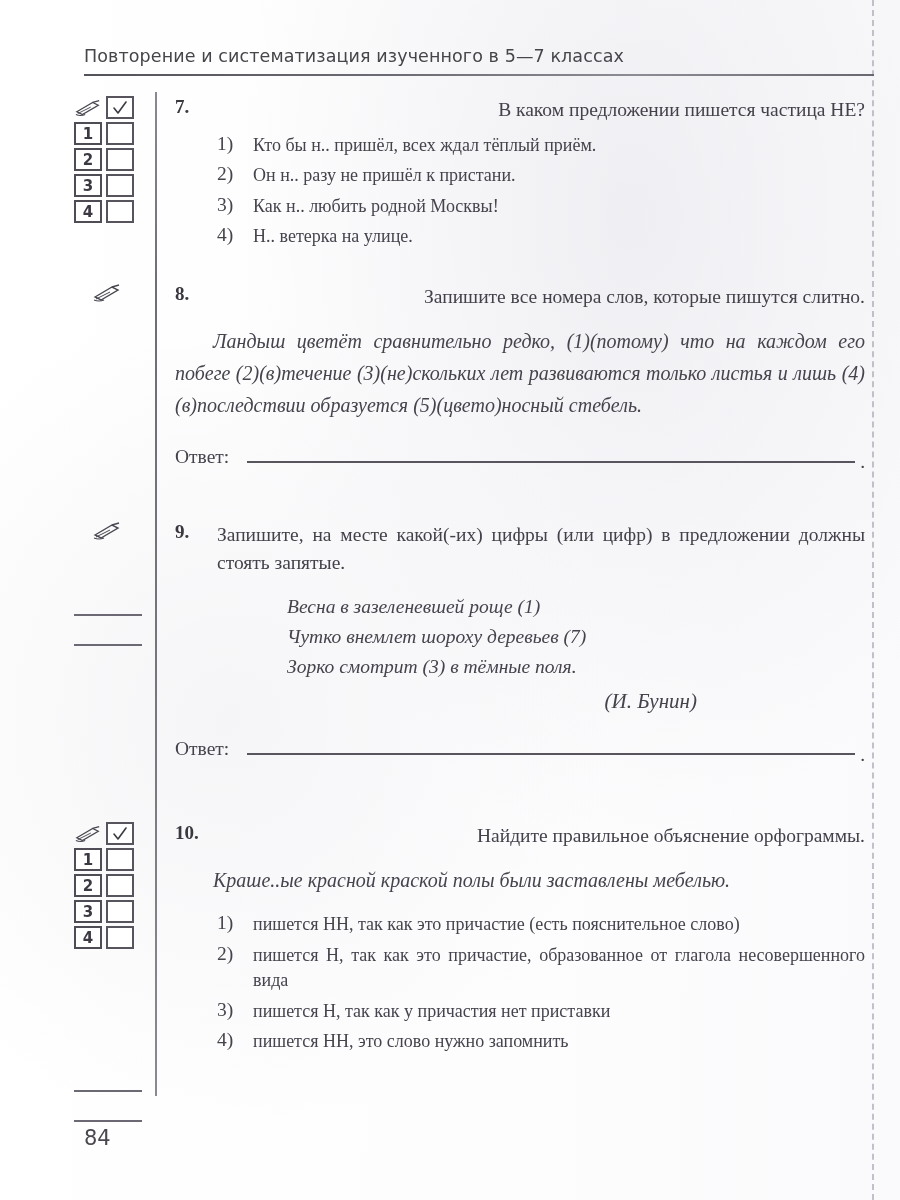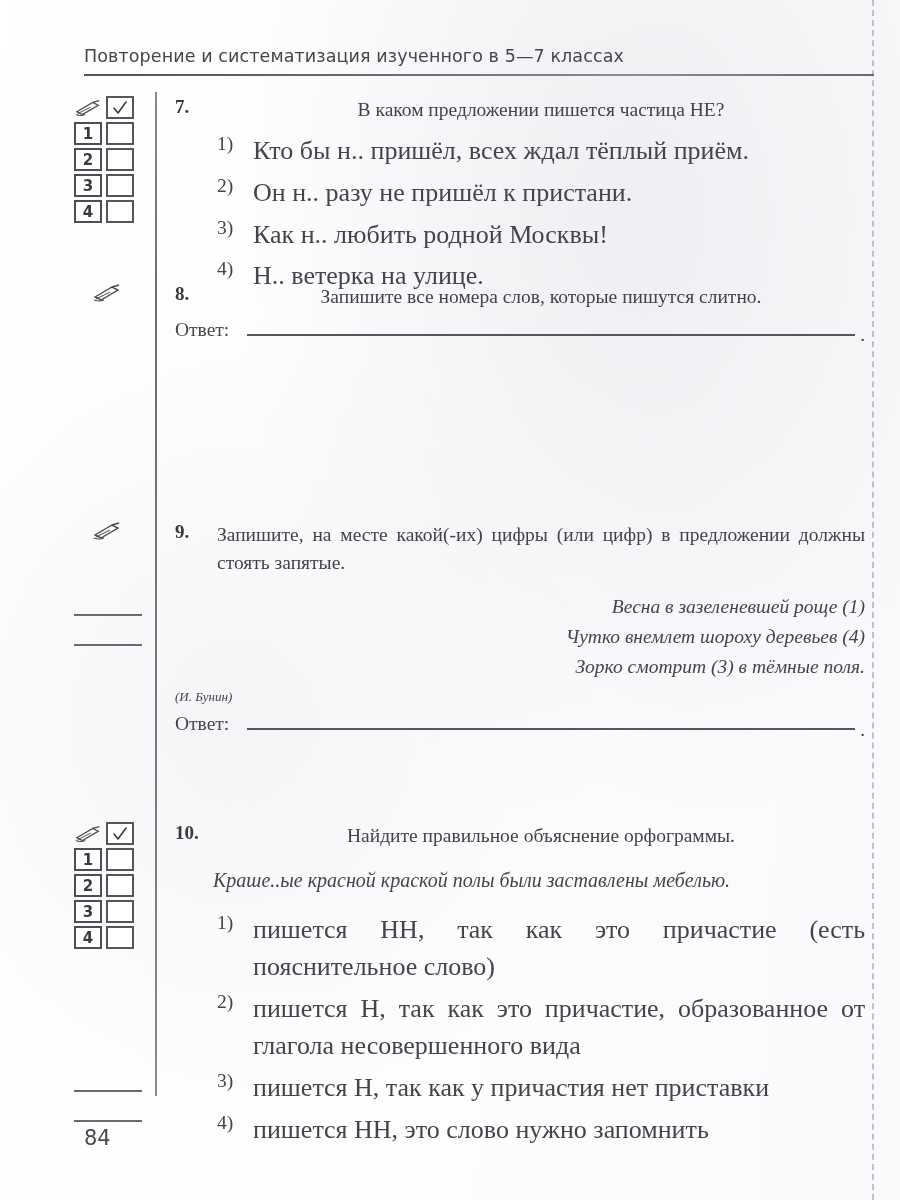--- a/index.html
+++ b/index.html
@@ -154,41 +154,41 @@
     flex: 0 0 42px;
     text-align: left;
   }
   .q-text {
     font-size: 19.5px;
     line-height: 1.42;
     color: #44414a;
     flex: 1;
     text-align: justify;
   }
-  .q-text.nohyphen { text-align: center; }
+  .q-text.nohyphen { text-align: right; }
 
   
   .options {
     margin-top: 9px;
     margin-left: 42px;
   }
   .option {
     display: flex;
     align-items: flex-start;
     margin-bottom: 5px;
   }
   .option-num {
     width: 36px;
     flex: 0 0 36px;
     font-size: 19.5px;
     color: #46434c;
   }
   .option-text {
     flex: 1;
-    font-size: 26px;
+    font-size: 18px;
     line-height: 1.42;
     color: #46434c;
     text-align: justify;
   }
   .option-text.left { text-align: left; }
 
   
   .passage {
     margin-top: 14px;
     font-style: italic;
@@ -201,34 +201,35 @@
 
   
   .poem {
     margin-top: 16px;
     margin-left: 112px;
     font-style: italic;
     font-size: 19.5px;
     line-height: 1.52;
     color: #46434c;
   }
-  .poem-line { white-space: nowrap; text-align: right; }
+  .poem-line { white-space: nowrap; }
   .poem-author {
     margin-top: 8px;
+    text-align: right;
     padding-right: 168px;
     font-style: italic;
-    font-size: 13px;
+    font-size: 21px;
     color: #46434c;
   }
 
   
   .answer-row {
     display: flex;
     align-items: flex-end;
-    margin-top: 8px;
+    margin-top: 24px;
   }
   .answer-label {
     font-size: 19.5px;
     color: #46434c;
     flex: 0 0 auto;
     padding-right: 18px;
   }
   .answer-rule {
     flex: 1;
     height: 2px;
@@ -342,20 +343,21 @@
     <div class="write-lines" style="top:331px; position:absolute;">
       <div class="write-line"></div>
       <div class="write-line"></div>
     </div>
 
     <div class="body-col">
       <div class="q-head">
         <div class="q-num">8.</div>
         <div class="q-text nohyphen">Запишите все номера слов, которые пишутся слитно.</div>
       </div>
+      <div class="passage">Ландыш цветёт сравнительно редко, (1)(потому) что на каждом его побеге (2)(в)течение (3)(не)скольких лет развиваются только листья и лишь (4)(в)последствии образуется (5)(цвето)носный стебель.</div>
       <div class="answer-row">
         <div class="answer-label">Ответ:</div>
         <div class="answer-rule"></div>
         <div class="answer-dot">.</div>
       </div>
     </div>
   </div>
 
   <div class="ex" style="top:521px;">
 
@@ -372,21 +374,21 @@
       <div class="write-line"></div>
     </div>
 
     <div class="body-col">
       <div class="q-head">
         <div class="q-num">9.</div>
         <div class="q-text">Запишите, на месте какой(-их) цифры (или цифр) в предложении должны стоять запятые.</div>
       </div>
       <div class="poem">
         <div class="poem-line">Весна в зазеленевшей роще (1)</div>
-        <div class="poem-line">Чутко внемлет шороху деревьев (4)</div>
+        <div class="poem-line">Чутко внемлет шороху деревьев (7)</div>
         <div class="poem-line">Зорко смотрит (3) в тёмные поля.</div>
       </div>
       <div class="poem-author">(И. Бунин)</div>
       <div class="answer-row">
         <div class="answer-label">Ответ:</div>
         <div class="answer-rule"></div>
         <div class="answer-dot">.</div>
       </div>
     </div>
   </div>

